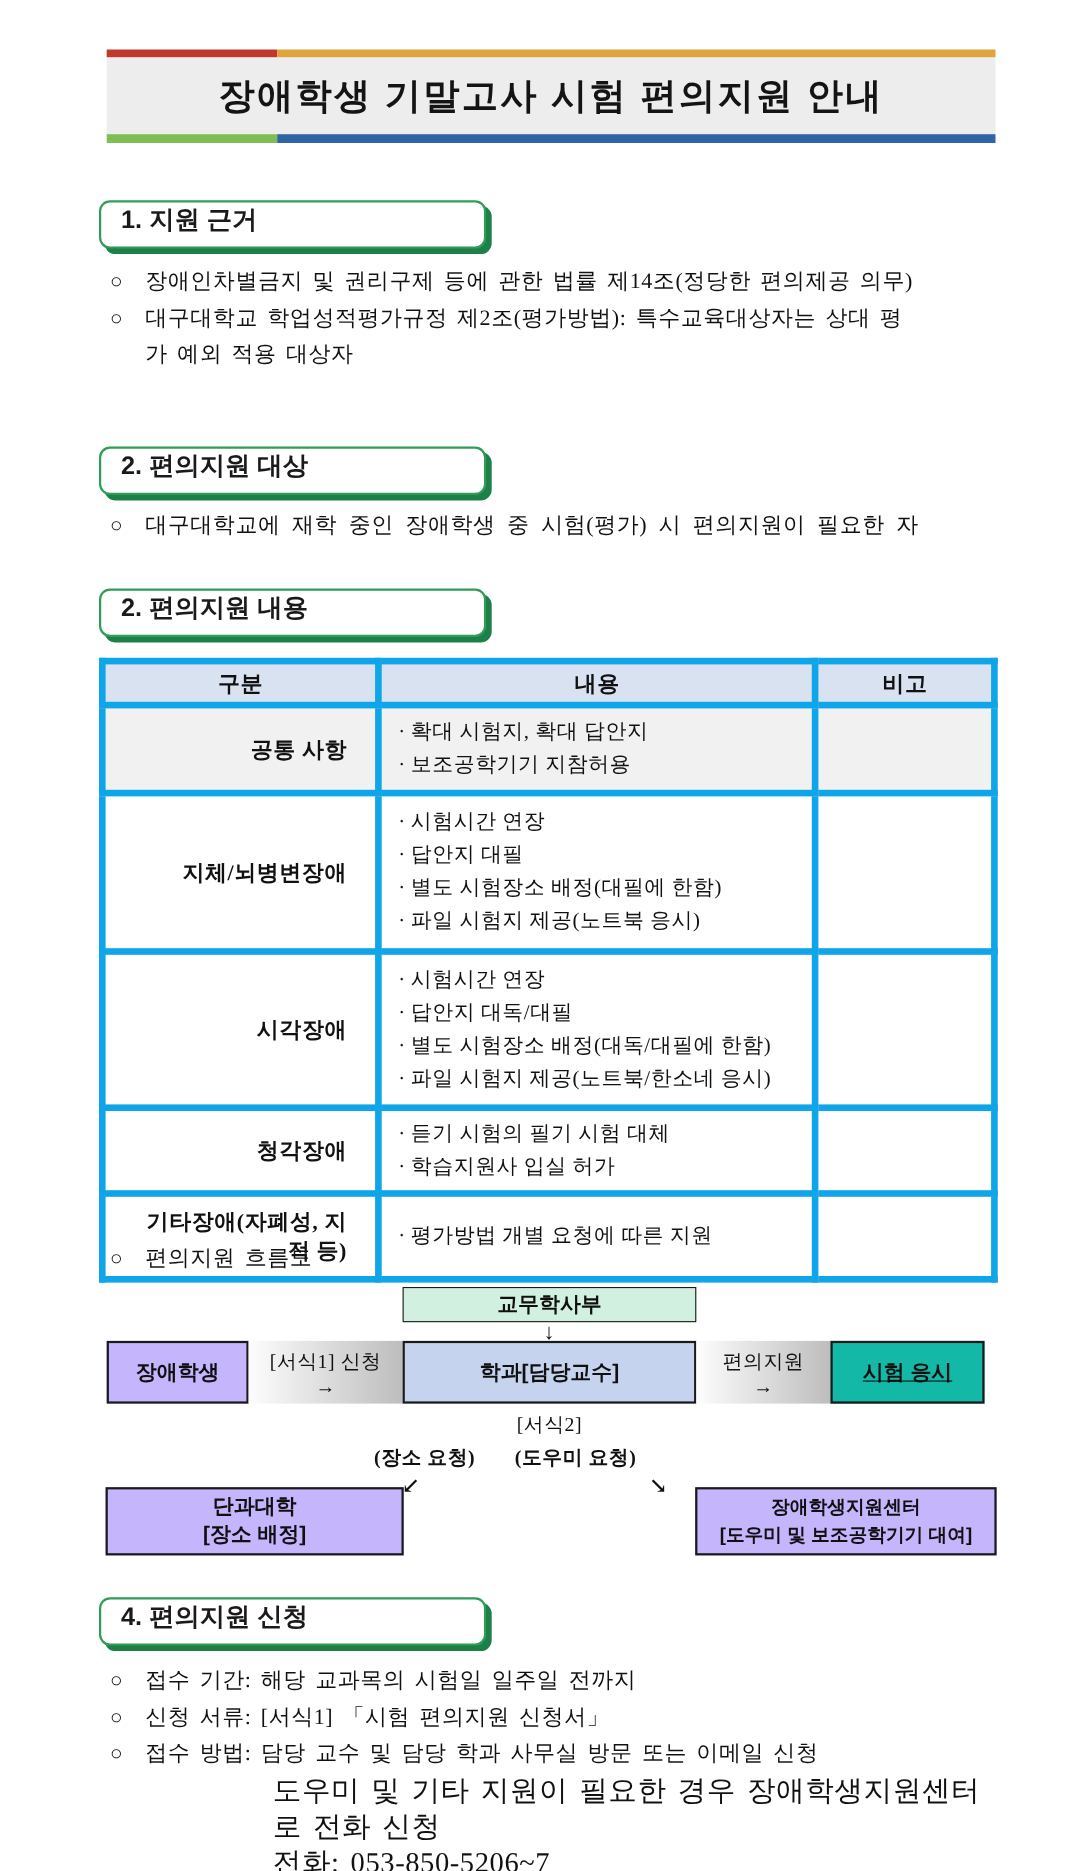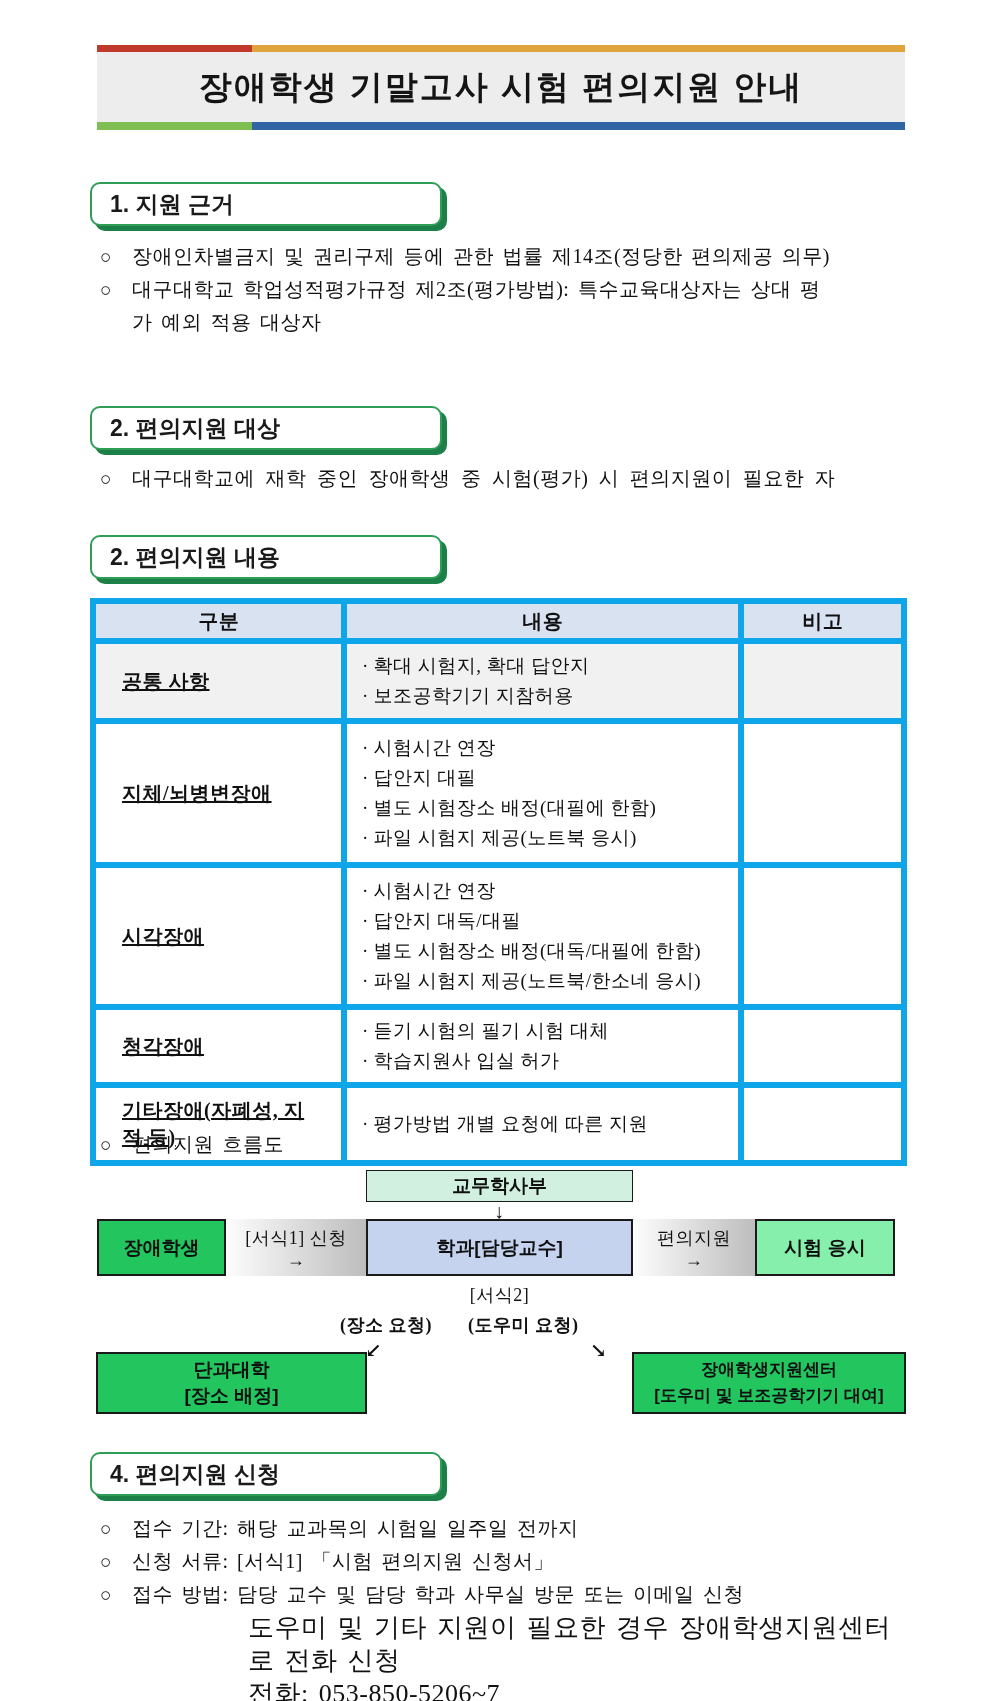--- a/index.html
+++ b/index.html
@@ -16,56 +16,56 @@
   .seg.orange{width:80.8%;background:#dfa43b;}
   .seg.green{width:19.2%;background:#7fbe53;}
   .seg.blue{width:80.8%;background:#2f64a5;}
   .banner-body{height:70px;background:#ededed;display:flex;align-items:center;justify-content:center;}
   .banner-body h1{margin:0;font-family:"Liberation Sans","DejaVu Sans",sans-serif;
         font-size:33px;font-weight:bold;letter-spacing:2px;color:#141414;}
 
   
   .sec-hdr{position:absolute;left:90px;width:330px;height:40px;background:#ffffff;
         border:2px solid #2e9e57;border-radius:10px;box-shadow:5px 5px 0 0 #1c8048;
-        display:flex;align-items:center;padding-left:18px;
+        display:flex;align-items:flex-start;padding-left:18px;
         font-family:"Liberation Sans","DejaVu Sans",sans-serif;font-size:23px;font-weight:bold;color:#1a1a1a;}
 
   
   .bullets{position:absolute;left:100px;width:800px;}
   .bullet-line{display:flex;line-height:33px;font-size:20px;letter-spacing:0.5px;word-spacing:3px;}
   .bullet-line .ob{width:32px;flex:0 0 32px;font-size:19px;}
   .bullet-line .bt{width:700px;}
   .bullet-line .bt.wide{width:790px;white-space:nowrap;word-spacing:5px;}
   .cont{line-height:33px;font-size:26px;letter-spacing:0.5px;word-spacing:3px;padding-left:148px;}
 
   
   .support-table{position:absolute;left:90px;top:598px;width:817px;border-collapse:collapse;
         font-size:19px;letter-spacing:0.5px;}
   .support-table td{border:6px solid #0ea5e9;vertical-align:middle;padding:0;}
   .support-table .thead td{height:34px;background:#d8e2f1;text-align:center;font-weight:bold;font-size:20px;}
-  .support-table .cat{text-align:left;font-weight:bold;font-size:20px;padding:2px 26px;text-decoration:underline;}
+  .support-table .cat{text-align:right;font-weight:bold;font-size:20px;padding:2px 26px;}
   .support-table .items{padding:4px 2px 4px 10px;}
   .support-table .ti{line-height:30px;display:flex;}
   .support-table .ti .dot{width:16px;flex:0 0 16px;text-align:center;}
   .support-table tr.shade td{background:#f1f1f1;}
   .r-common td{height:66px;}
   .r-physical td{height:130px;}
   .r-visual td{height:128px;}
   .r-hearing td{height:64px;}
   .r-other td{height:64px;}
   .col-c1{width:253px;} .col-c2{width:400px;} .col-c3{width:164px;}
 
   
   .fbox{position:absolute;display:flex;flex-direction:column;align-items:center;justify-content:center;
         font-family:"Liberation Sans","DejaVu Sans",sans-serif;font-weight:bold;font-size:19px;
         border:2px solid #1a1a1a;box-sizing:border-box;color:#101010;}
   .fbox.mint{background:#d2f0df;border-width:1.5px;}
-  .fbox.lblue{background:#22c55e;}
+  .fbox.lblue{background:#c4b5fd;}
   .fbox.pblue{background:#c6d3ee;}
-  .fbox.dblue{background:#86efac;}
+  .fbox.dblue{background:#14b8a6;text-decoration:underline;}
   .fbox.two div{line-height:26px;}
   .fbox.small-text{font-size:17px;}
   .fgrad{position:absolute;background:linear-gradient(90deg,#fdfdfd 0%,#bdbdbd 100%);
         display:flex;flex-direction:column;align-items:center;justify-content:center;
         font-size:18px;letter-spacing:0.5px;color:#111;box-sizing:border-box;}
   .fgrad .ar{font-size:18px;line-height:20px;}
   .farrow{position:absolute;font-size:20px;font-weight:bold;text-align:center;color:#111;}
   .fnote{position:absolute;font-size:18px;color:#111;letter-spacing:0.5px;}
   .fnote.bold{font-weight:600;}
 </style>

